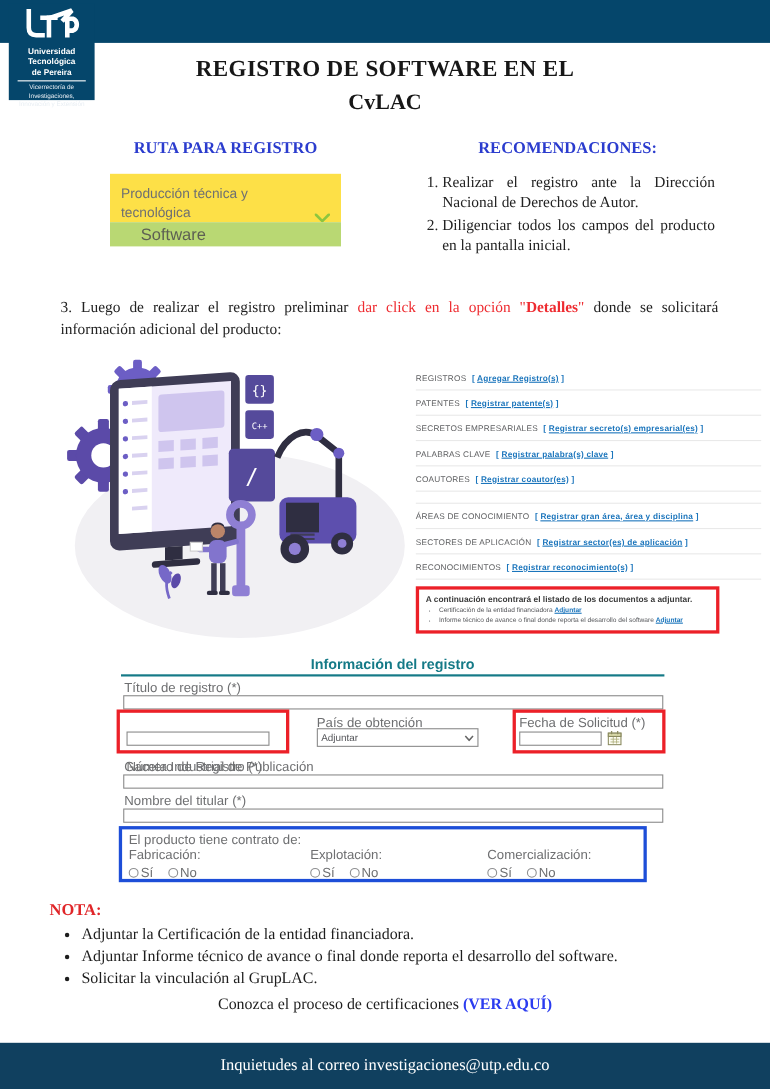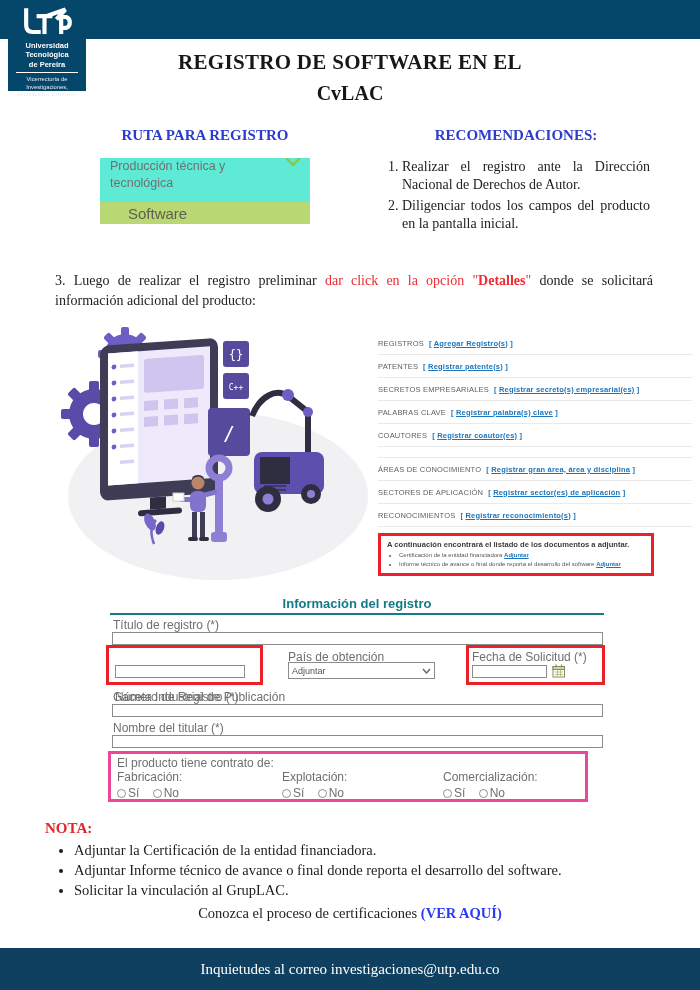--- a/index.html
+++ b/index.html
@@ -18,22 +18,22 @@
               font-size:21px; font-weight:bold; color:#171717; letter-spacing:.3px; }
   .title-l2 { position:absolute; top:82px; left:0; width:700px; text-align:center;
               font-size:20px; font-weight:bold; color:#171717; }
 
   .col-head { position:absolute; font-size:15px; font-weight:bold; color:#2b3ccE; text-align:center; }
   .head-ruta { left:95px; top:127px; width:220px; }
   .head-reco { left:380px; top:127px; width:272px; }
 
   
   .menu { position:absolute; left:100px; top:158px; width:210px; font-family:"Liberation Sans",sans-serif; }
-  .menu-top { height:44px; background:#5eead4; color:#6f7072; font-size:12.5px; line-height:1.35;
-              display:flex; align-items:flex-start; padding:0 10px; }
+  .menu-top { height:44px; background:#fde047; color:#6f7072; font-size:12.5px; line-height:1.35;
+              display:flex; align-items:flex-end; padding:0 10px; }
   .menu-top .mt-label { flex:1; }
   .menu-sub { height:22px; background:#b9d873; color:#5d5f53; font-size:15px;
               display:flex; align-items:center; padding-left:28px; }
 
   
   .reco-list { position:absolute; left:385px; top:158px; width:265px; font-size:14px; color:#222;
                text-align:justify; line-height:1.32; }
   .reco-list ol { padding-left:17px; }
   .reco-list li { margin-bottom:2px; }
 
@@ -65,21 +65,21 @@
   .f-rule  { position:absolute; left:110px; top:613px; width:494px; height:2px; background:#157a87; }
   .flabel  { position:absolute; font-family:"Liberation Sans",sans-serif; font-size:12px; color:#6e6f71; white-space:nowrap; }
   .ti { position:absolute; border:1px solid #8b8b8b; background:#fff; height:13px; font-size:10px; padding:0 2px; }
   .redbox { position:absolute; border:3px solid #ec2028; background:transparent; }
 
   .selectbox { position:absolute; left:288px; top:662px; width:147px; height:17px; border:1px solid #8b8b8b;
                background:#fff; display:flex; align-items:center; font-family:"Liberation Sans",sans-serif;
                font-size:9px; color:#55565a; padding:0 3px; }
   .selectbox .sv { flex:1; }
 
-  .contract { position:absolute; left:108px; top:751px; width:480px; height:51px; border:3px solid #ec4899;
+  .contract { position:absolute; left:108px; top:751px; width:480px; height:51px; border:3px solid #1d4ed8;
               font-family:"Liberation Sans",sans-serif; color:#6e6f71; font-size:12px; padding:2px 0 0 6px; }
   .c-cols { position:relative; height:34px; }
   .c-col { position:absolute; top:0; }
   .c-col .cl { display:block; margin-bottom:2px; }
   .rb { display:inline-block; width:9px; height:9px; border:1px solid #8f9092; border-radius:50%;
         background:#fff; vertical-align:-1px; margin-right:2px; }
   .ropt { margin-right:10px; }
 
   
   .nota-h { position:absolute; left:45px; top:820px; font-size:15px; font-weight:bold; color:#e02629; }

